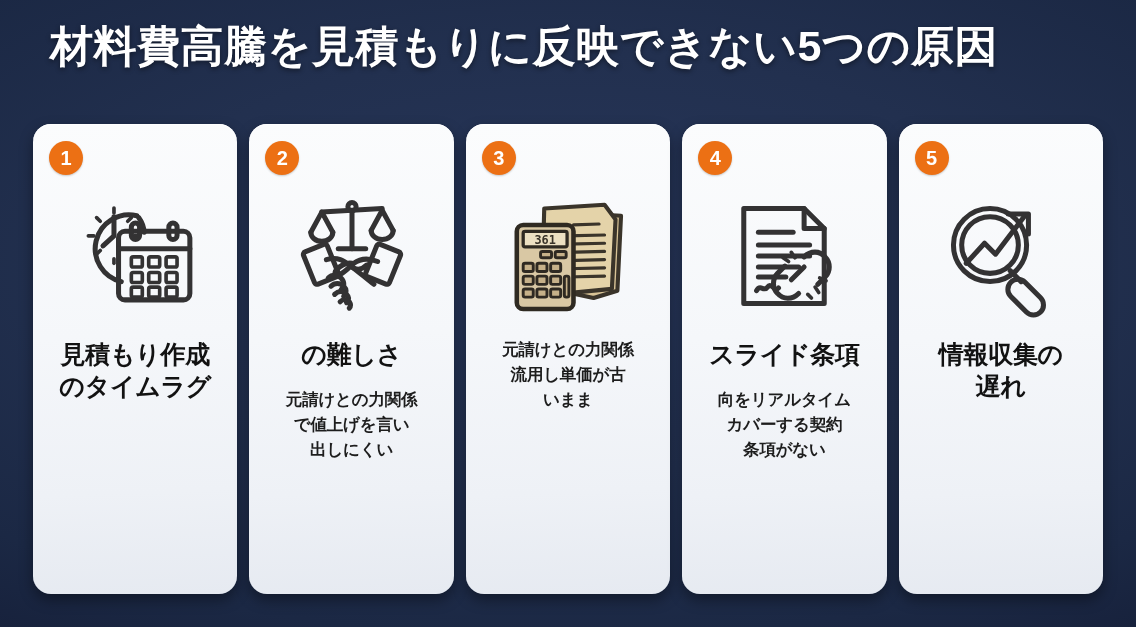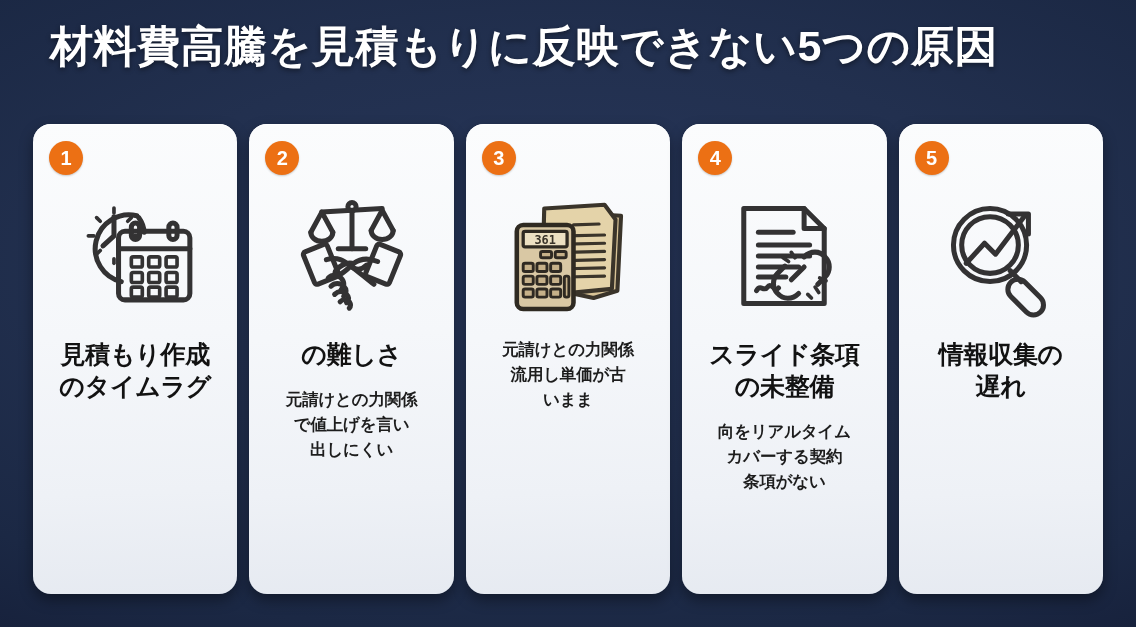--- a/index.html
+++ b/index.html
@@ -215,21 +215,20 @@
           <line x1="78" y1="66" x2="82" y2="72"></line>
           <line x1="69" y1="72" x2="75" y2="76"></line>
           <line x1="104" y1="104" x2="108" y2="110"></line>
           <line x1="96" y1="112" x2="100" y2="116"></line>
           <line x1="109" y1="94" x2="116" y2="97"></line>
         </g>
       </svg>
     </div>
     <div class="card-title">
       <div>スライド条項</div>
-      <div>の未整備</div>
     </div>
     <div class="card-desc">
       <div>向をリアルタイム</div>
       <div>カバーする契約</div>
       <div>条項がない</div>
     </div>
   </div>
 
   <div class="card">
     <div class="badge">5</div>

